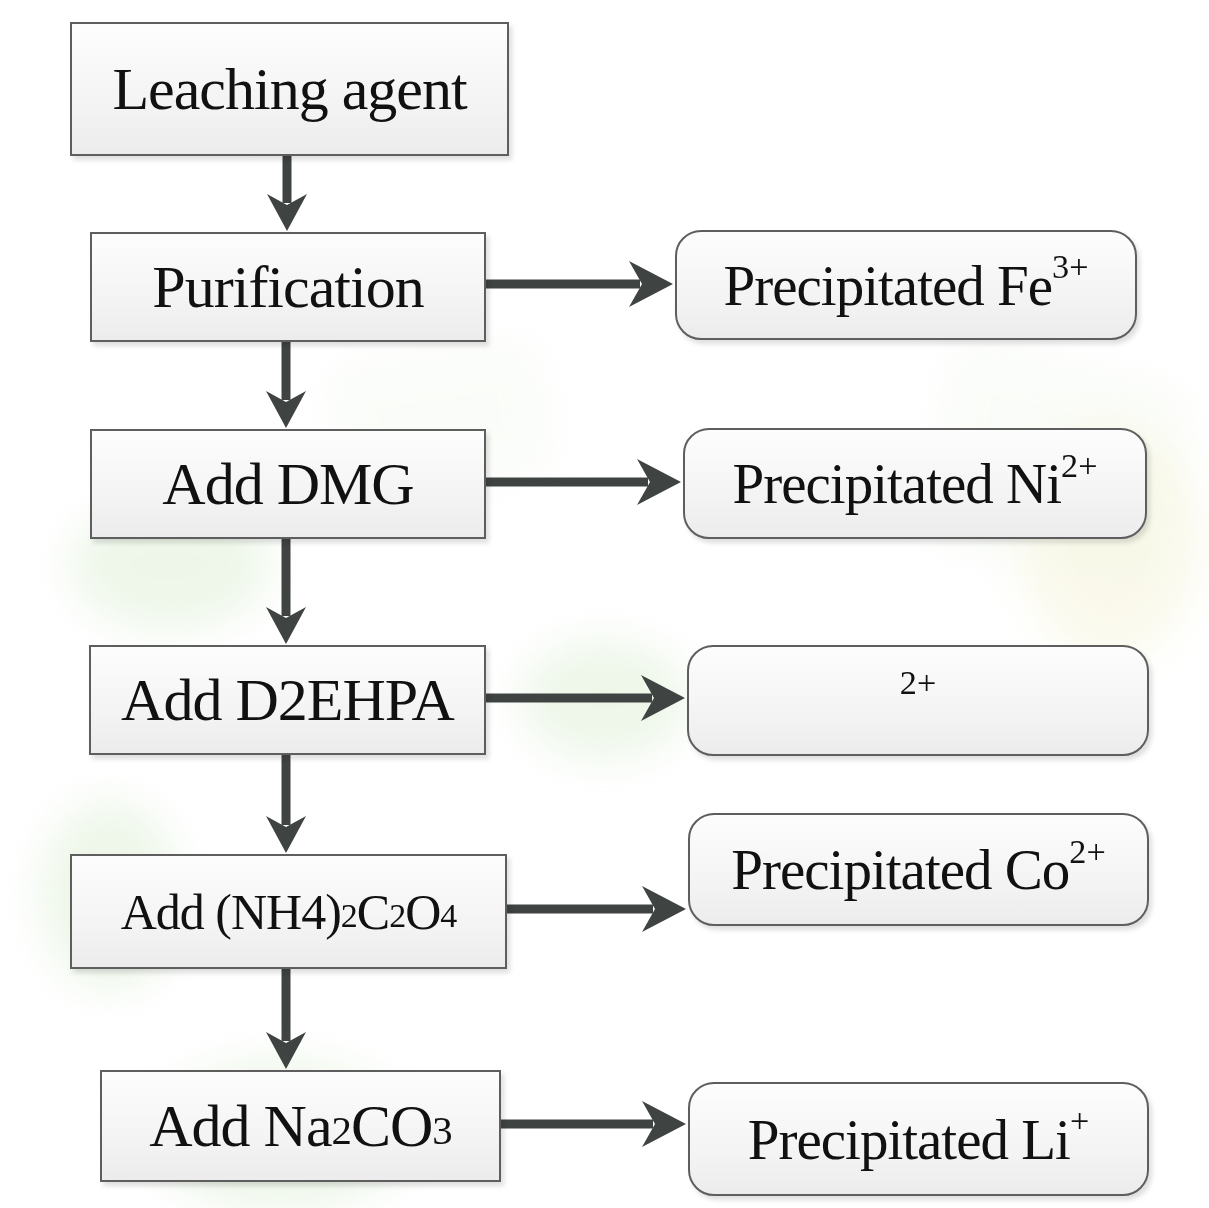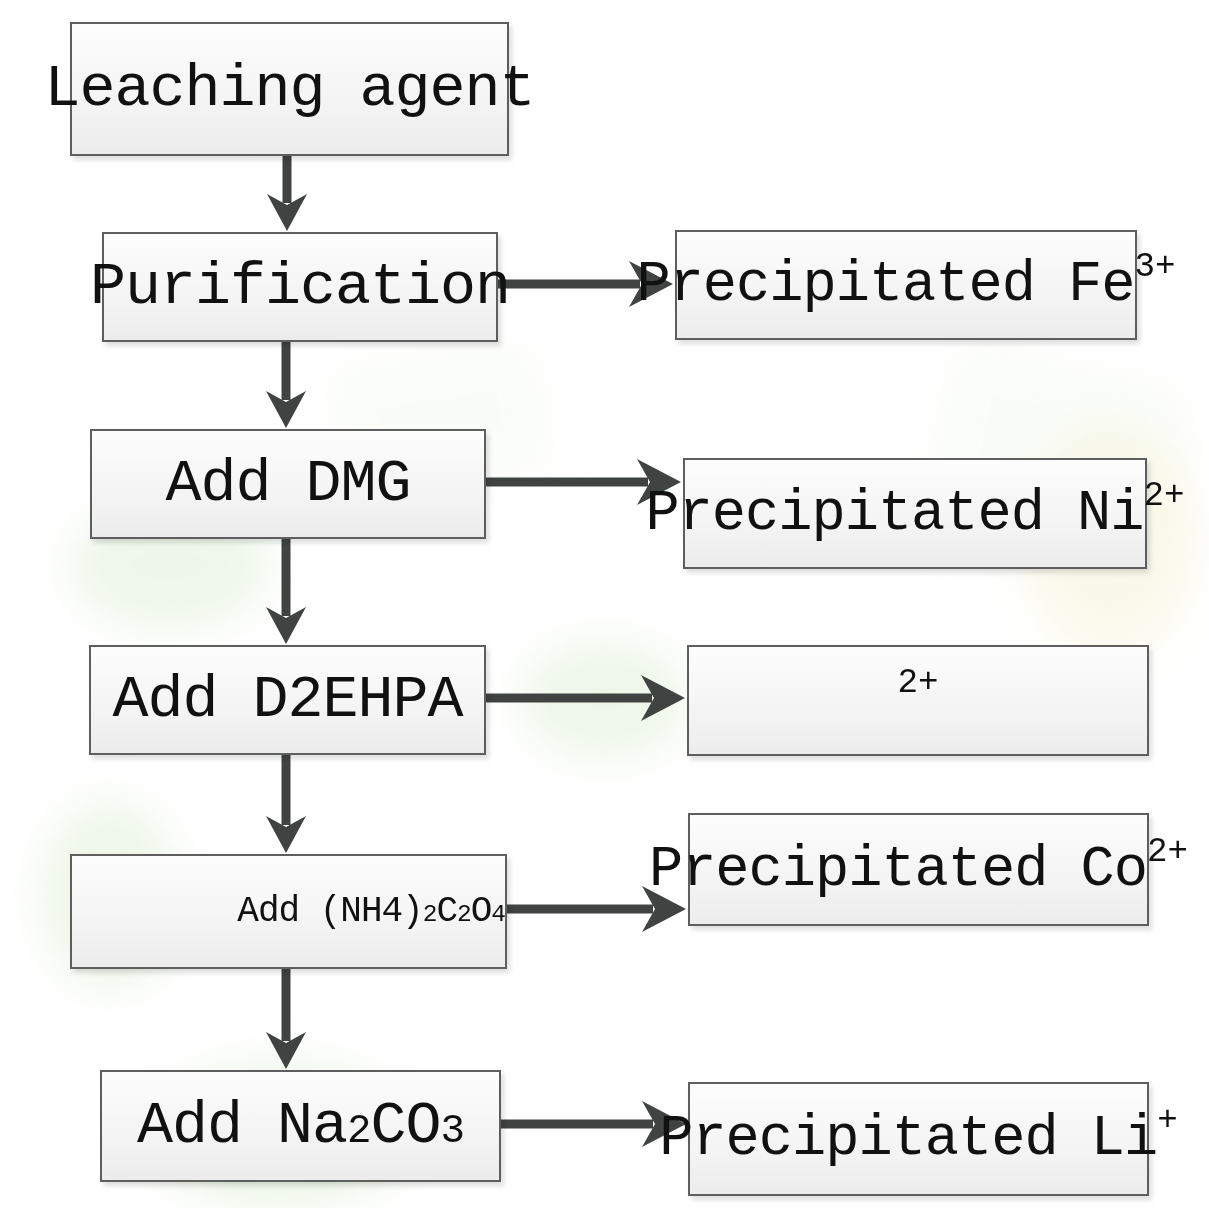--- a/index.html
+++ b/index.html
@@ -1,20 +1,20 @@
 <!DOCTYPE html>
 <html style="--arrow: #3f4442; --box-border: #5e5e5e; --box-fill-top: #fdfdfd; --box-fill-bottom: #ececec; --text: #111111; --background: #ffffff;"><head>
 <meta charset="utf-8">
 <style>
   html,body { margin:0; padding:0; background:#ffffff; }
   .canvas {
     position:relative;
     width:1209px; height:1208px;
     background: var(--background, #ffffff);
-    font-family:Liberation Mono, monospace;
+    font-family:Liberation Serif, serif;
     overflow:hidden;
   }
   
   .wm {
     position:absolute;
     border-radius:50%;
     filter:blur(20px);
     pointer-events:none;
   }
   .wm.green  { background:#e0f0d8; opacity:.55; }
@@ -28,22 +28,22 @@
     position:absolute;
     display:flex; align-items:center; justify-content:center;
     border:2px solid var(--box-border,#5e5e5e);
     background:linear-gradient(180deg,var(--box-fill-top,#fdfdfd) 0%,#f3f3f3 65%,var(--box-fill-bottom,#ececec) 100%);
     box-shadow:3px 4px 5px rgba(0,0,0,0.13);
     color:var(--text,#111111);
     font-size:60px;
     letter-spacing:-1px;
     white-space:nowrap;
   }
-  .box.small { font-size:36px;justify-content:flex-end; }
-  .box.right { font-size:57px; }
+  .box.small { font-size:50px; }
+  .box.right { font-size:57px;border-radius:26px; }
   .sub { font-size:0.68em; position:relative; top:0.12em; }
   .sup { font-size:0.60em; position:relative; top:-0.52em; letter-spacing:0; }
 
   svg.arrows { position:absolute; left:0; top:0; pointer-events:none; }
   svg.arrows line { stroke:var(--arrow,#3f4442); stroke-width:9; }
   svg.arrows path { fill:var(--arrow,#3f4442); }
 </style>
 </head>
 <body>
 
@@ -97,21 +97,21 @@
     <g>
       <line x1="483" y1="1124" x2="653" y2="1124"></line>
       <path d="M686 1124 L642 1101 L655 1124 L642 1147 Z"></path>
     </g>
   </svg>
 
   <div class="box" style="left:70px; top:22px; width:435px; height:130px;">
     <span class="t">Leaching agent</span>
   </div>
 
-  <div class="box" style="left:90px; top:232px; width:392px; height:106px;margin-left:12px;">
+  <div class="box" style="left:90px; top:232px; width:392px; height:106px;">
     <span class="t">Purification</span>
   </div>
 
   <div class="box" style="left:90px; top:429px; width:392px; height:106px;">
     <span class="t">Add DMG</span>
   </div>
 
   <div class="box" style="left:89px; top:645px; width:393px; height:106px;">
     <span class="t">Add D2EHPA</span>
   </div>
@@ -130,21 +130,21 @@
       <span class="sub">2</span>
       <span class="t">CO</span>
       <span class="sub">3</span>
   </div>
 
   <div class="box right" style="left:675px; top:230px; width:458px; height:106px;">
     <span class="t">Precipitated Fe</span>
       <span class="sup">3+</span>
   </div>
 
-  <div class="box right" style="left:683px; top:428px; width:460px; height:107px;margin-top:30px;">
+  <div class="box right" style="left:683px; top:428px; width:460px; height:107px;">
     <span class="t">Precipitated Ni</span>
       <span class="sup">2+</span>
   </div>
 
   <div class="box right" style="left:687px; top:645px; width:458px; height:107px;">
       <span class="sup">2+</span>
   </div>
 
   <div class="box right" style="left:688px; top:813px; width:457px; height:109px;">
     <span class="t">Precipitated Co</span>

